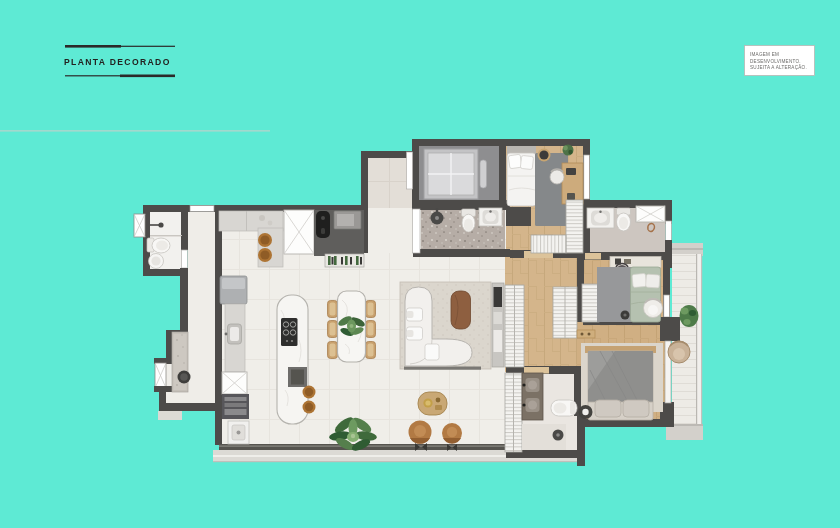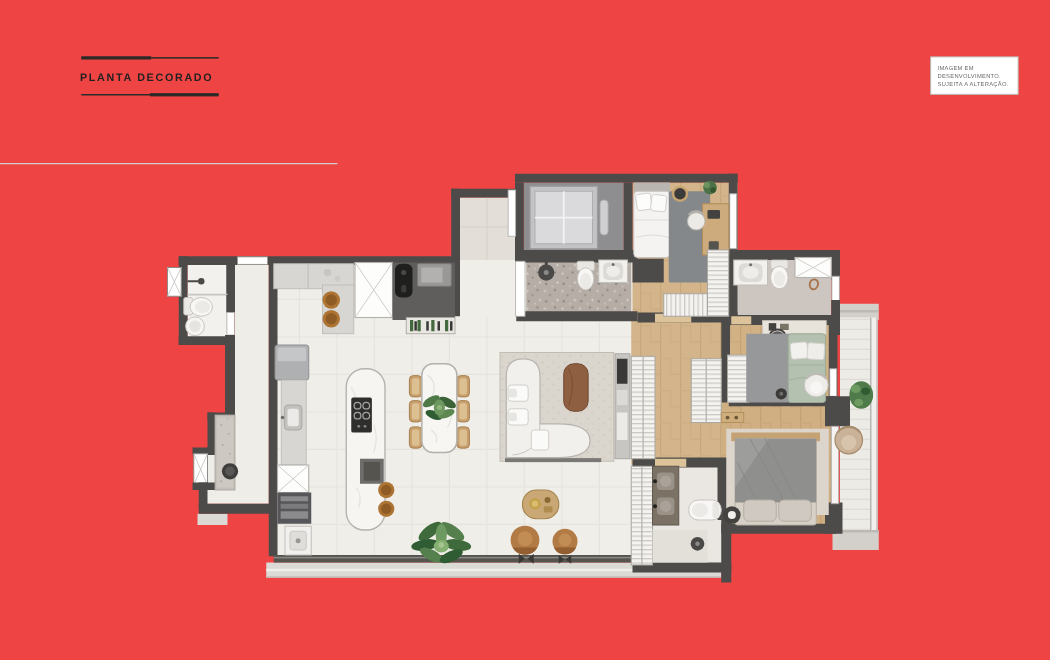--- a/index.html
+++ b/index.html
@@ -1,16 +1,16 @@
 <!DOCTYPE html>
 <html><head>
 <meta charset="utf-8">
 <style>
 html,body{margin:0;padding:0;background:#ffffff;}
-#page{position:relative;width:840px;height:528px;background:#ef4444;overflow:hidden;font-family:"Liberation Sans",sans-serif;}
+#page{position:relative;width:840px;height:528px;background:#5eead4;overflow:hidden;font-family:"Liberation Sans",sans-serif;}
 </style>
 </head>
 <body>
 <div id="page">
 <svg width="840" height="528" viewBox="0 0 840 528" xmlns="http://www.w3.org/2000/svg">
 <defs>
 <pattern id="wood" width="16" height="26" patternUnits="userSpaceOnUse">
 <rect width="16" height="26" fill="#d4b58b"></rect>
 <rect x="0" width="1" height="26" fill="#c6a87c"></rect>
 <rect x="8" width="1" height="13" fill="#ccae82"></rect>

